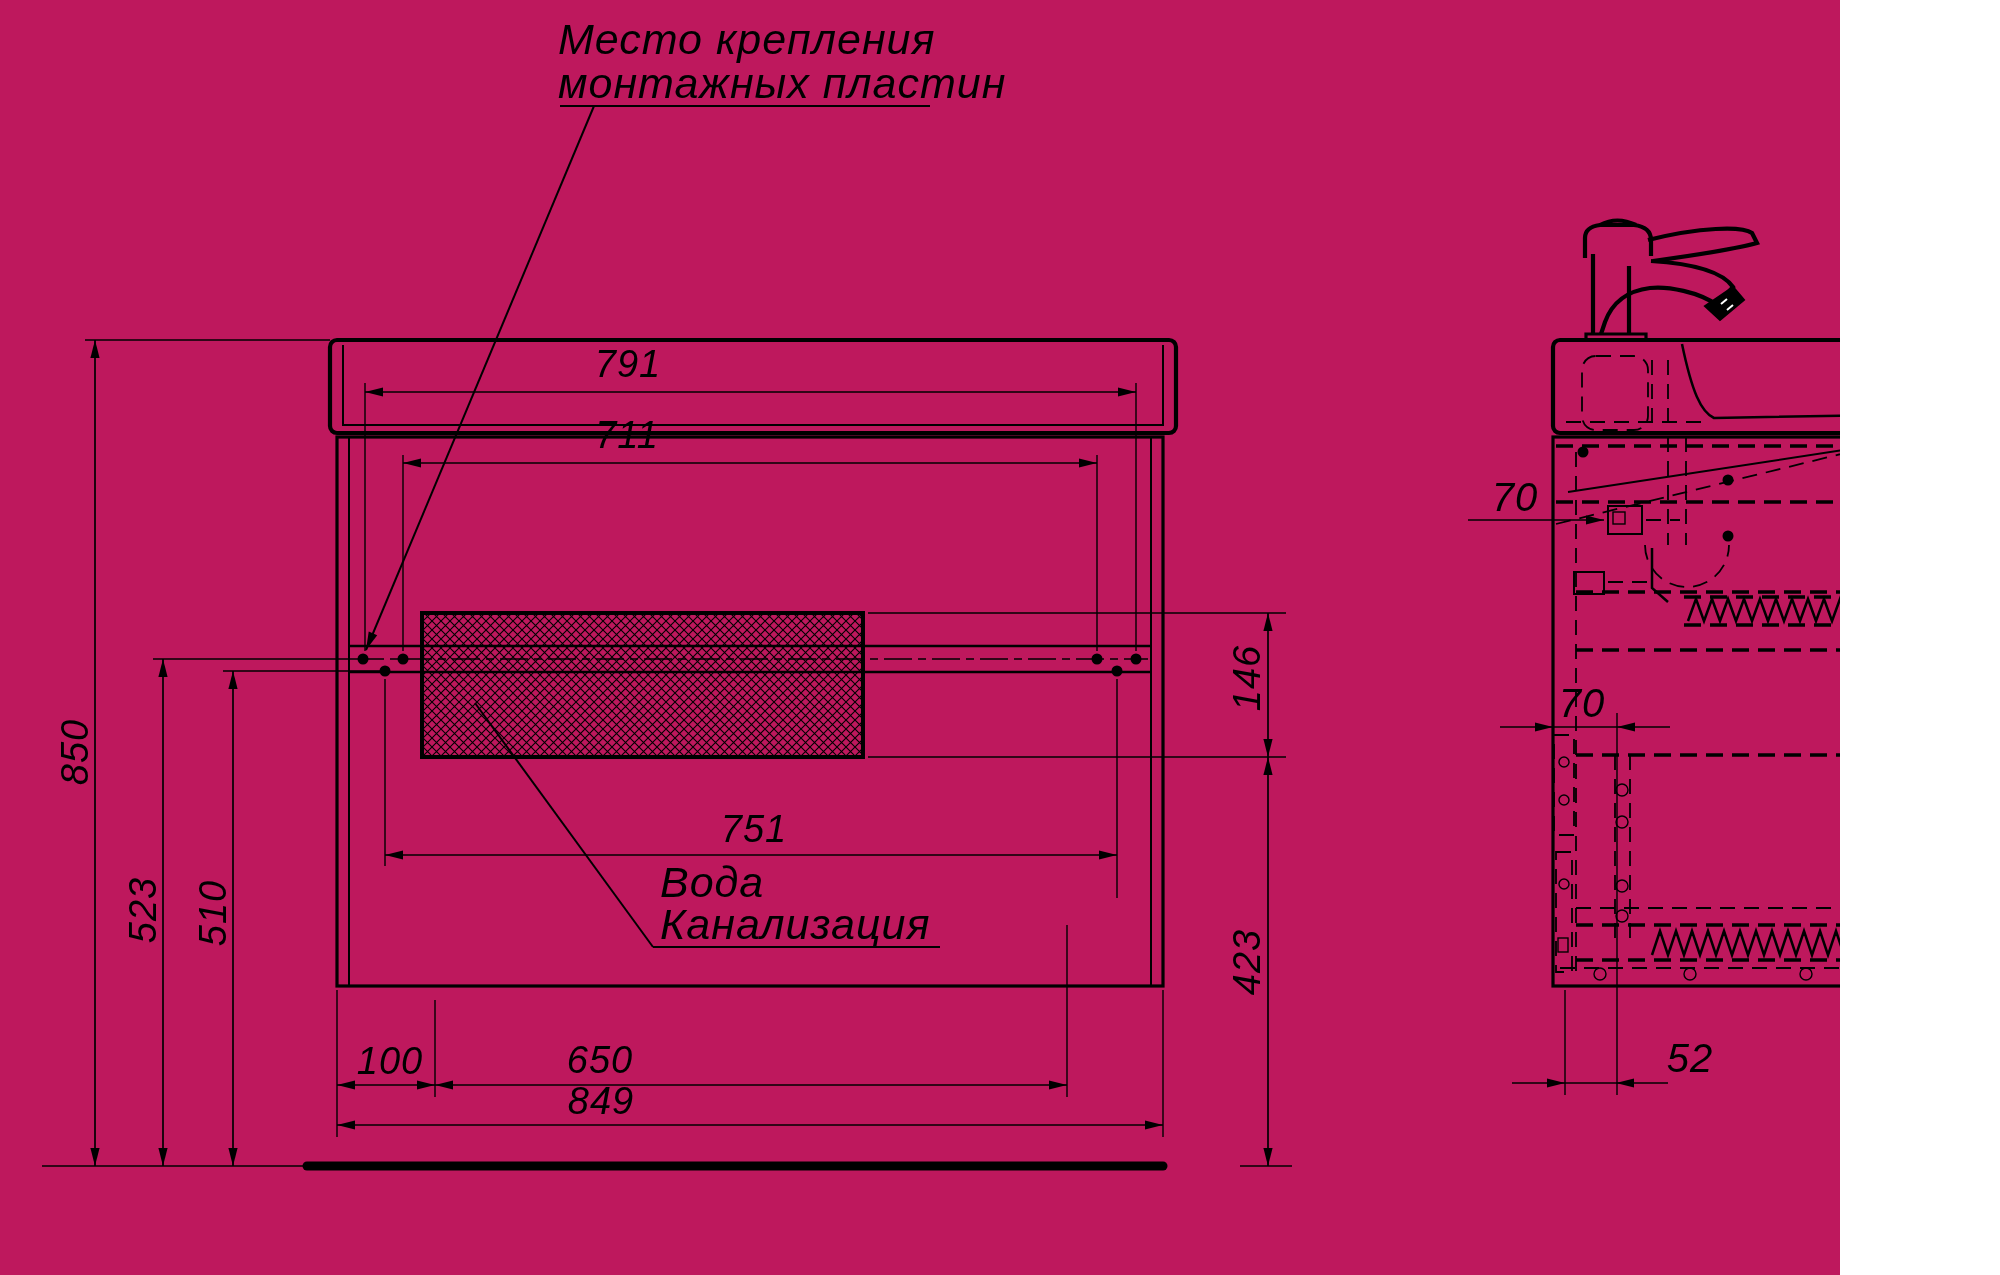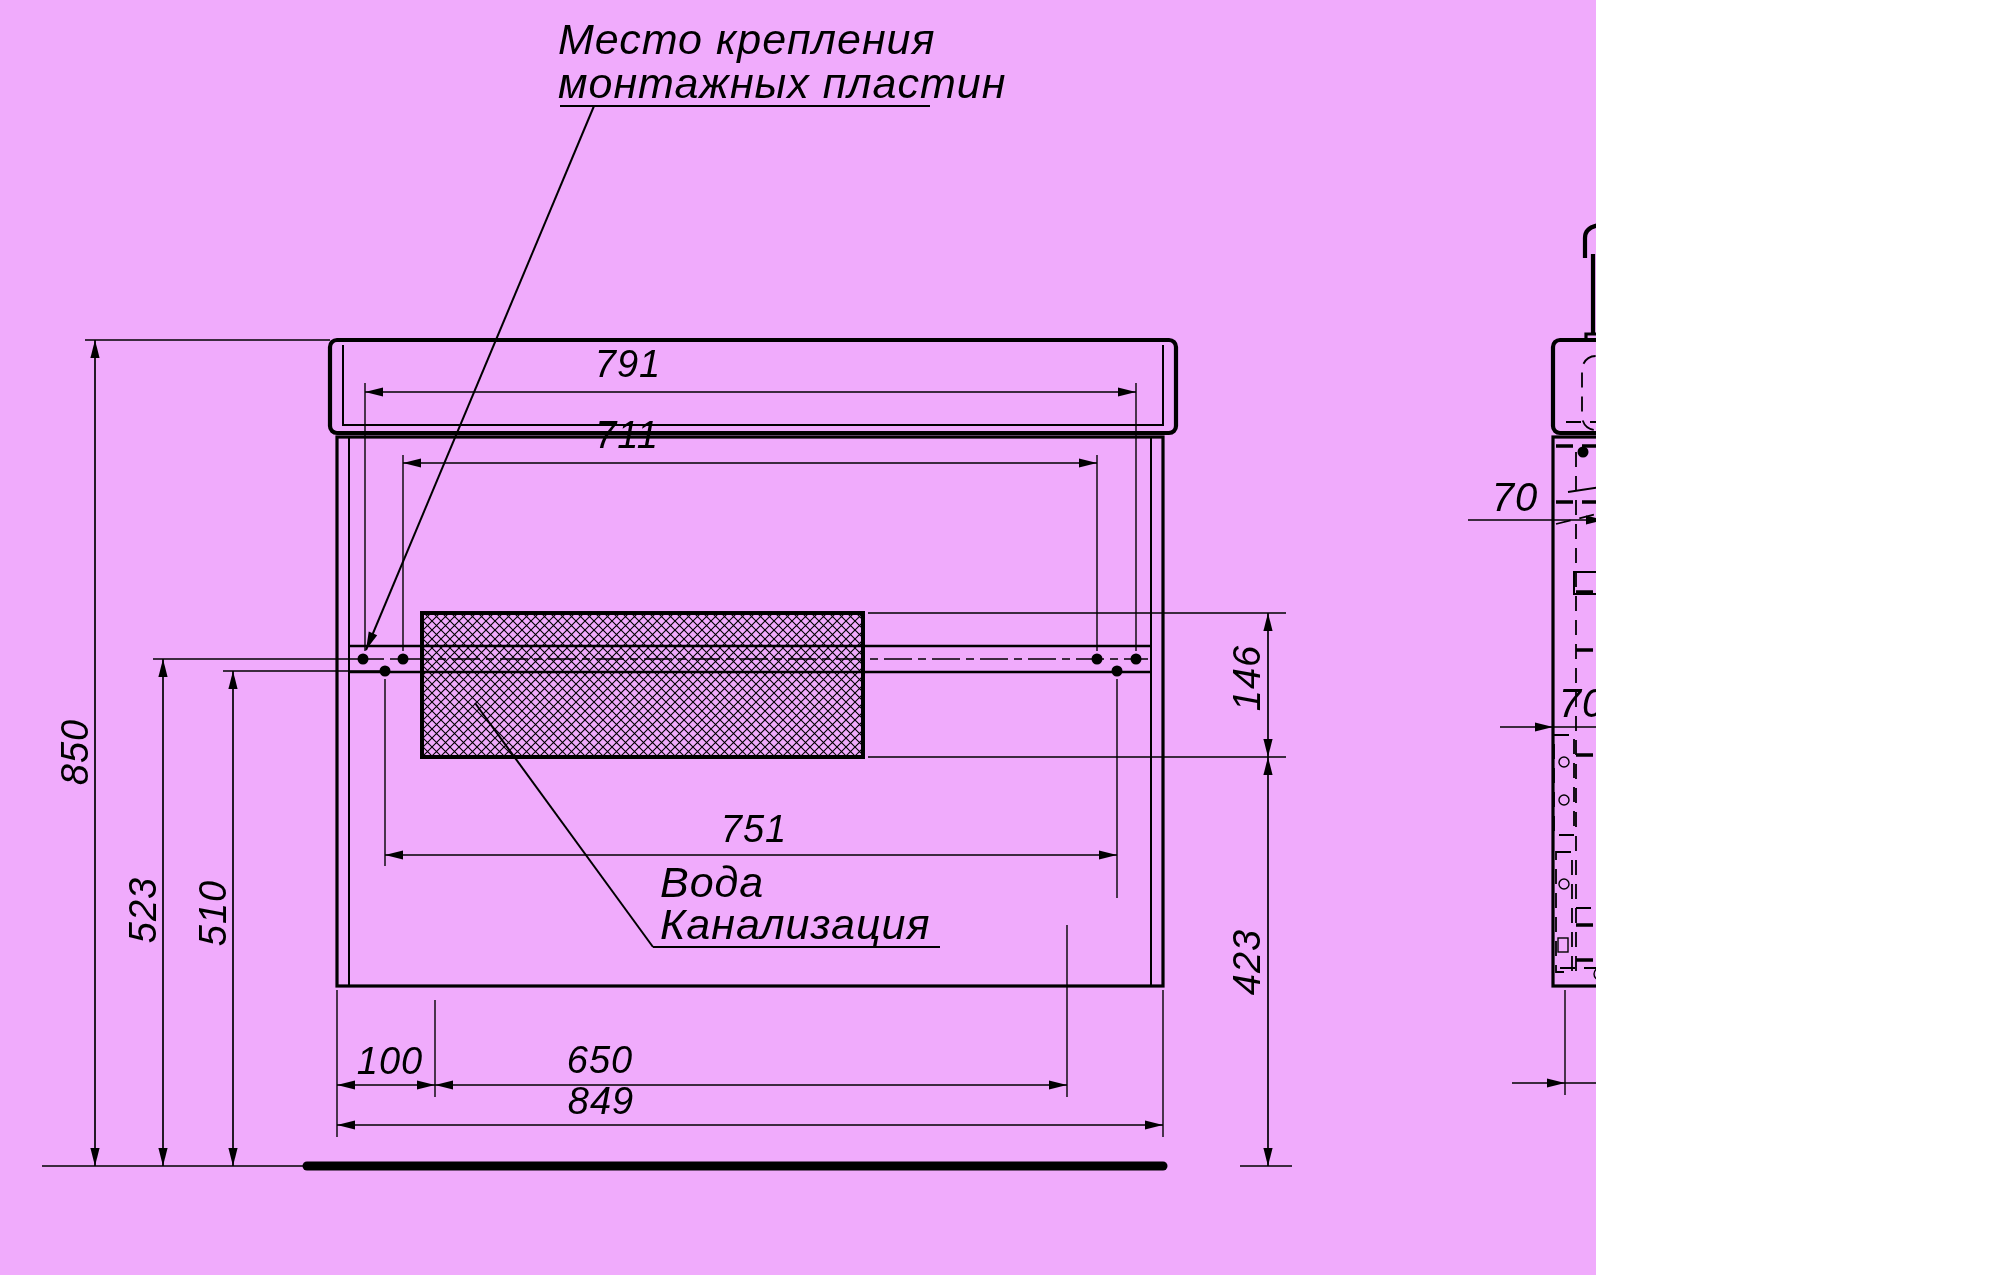--- a/index.html
+++ b/index.html
@@ -1,16 +1,16 @@
 <!DOCTYPE html>
 <html><head>
 <meta charset="utf-8">
 <style>
   html,body{margin:0;padding:0;background:#ffffff;}
-  .page{width:1596px;height:1275px;background:#f0abfc;position:relative;overflow:hidden;}
+  .page{width:1840px;height:1275px;background:#be185d;position:relative;overflow:hidden;}
   svg text{font-family:"Liberation Sans",sans-serif;font-style:italic;fill:#000;}
   .t38{font-size:38px;letter-spacing:1px;}
   .t40{font-size:40px;letter-spacing:1px;}
   .t42{font-size:43px;letter-spacing:1px;}
   .s4{stroke:#000;stroke-width:4.2;fill:none;}
   .s3{stroke:#000;stroke-width:3.2;fill:none;}
   .s25{stroke:#000;stroke-width:2.5;fill:none;}
   .s2{stroke:#000;stroke-width:2;fill:none;}
   .dim{stroke:#000;stroke-width:1.7;fill:none;}
   .ext{stroke:#000;stroke-width:1.4;fill:none;}

